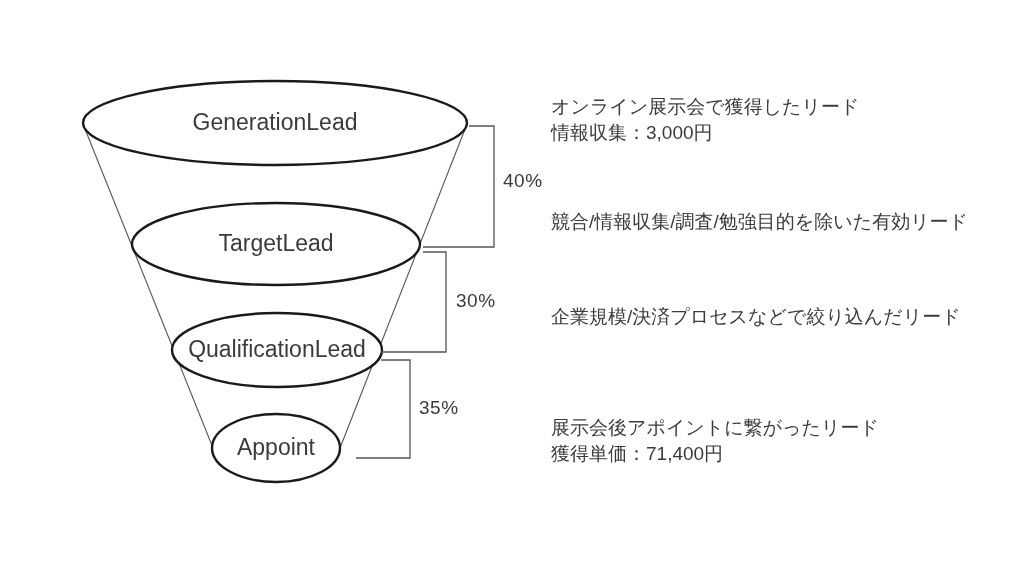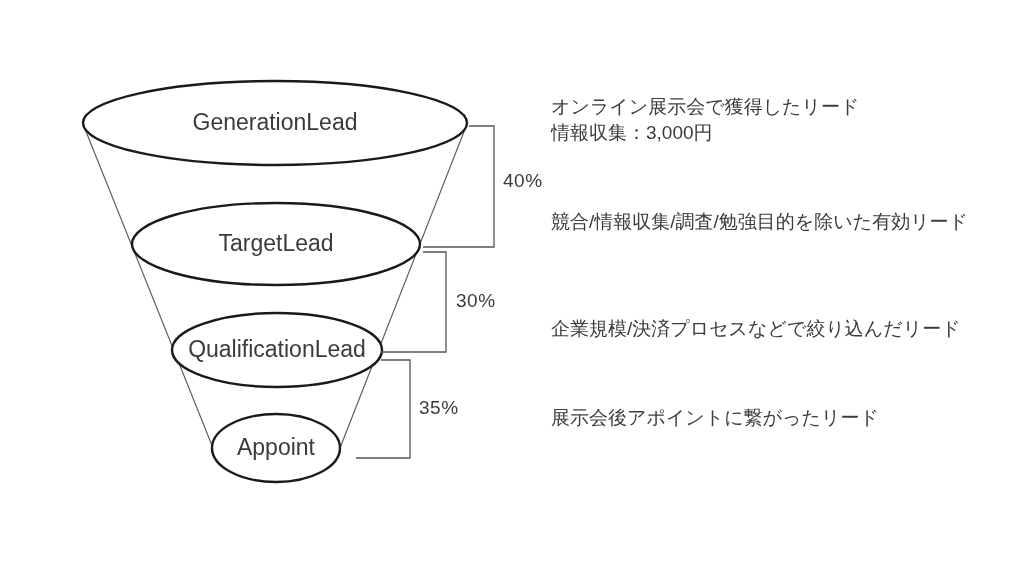--- a/index.html
+++ b/index.html
@@ -98,21 +98,22 @@
   </svg>
 
   <div class="annotations">
     <div class="annotation-block" id="anno-0" style="top: 94px;">
       <span class="annotation-line">オンライン展示会で獲得したリード</span>
       <span class="annotation-line">情報収集：3,000円</span>
     </div>
     <div class="annotation-block" id="anno-1" style="top: 209px;">
       <span class="annotation-line">競合/情報収集/調査/勉強目的を除いた有効リード</span>
     </div>
-    <div class="annotation-block" id="anno-2" style="top: 316px;">
+    <div class="annotation-block" id="anno-2" style="top: 304px;">
       <span class="annotation-line">企業規模/決済プロセスなどで絞り込んだリード</span>
     </div>
-    <div class="annotation-block" id="anno-3" style="top: 405px;">
+    <div class="annotation-block" id="anno-3" style="top: 415px;">
       <span class="annotation-line">展示会後アポイントに繋がったリード</span>
+      <span class="annotation-line">獲得単価：71,400円</span>
     </div>
   </div>
 
 </div>
 
 </body></html>

